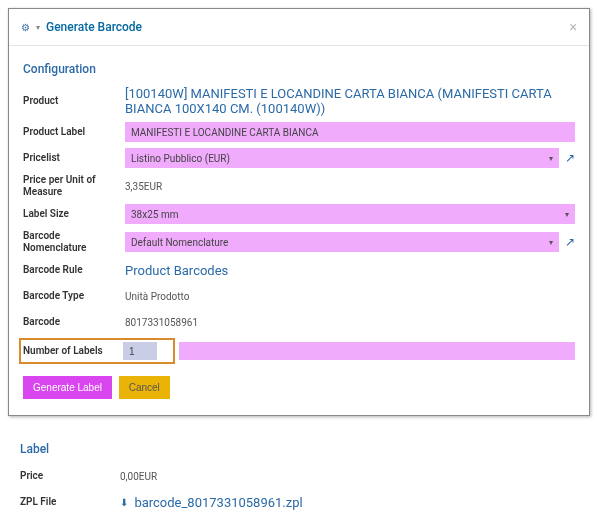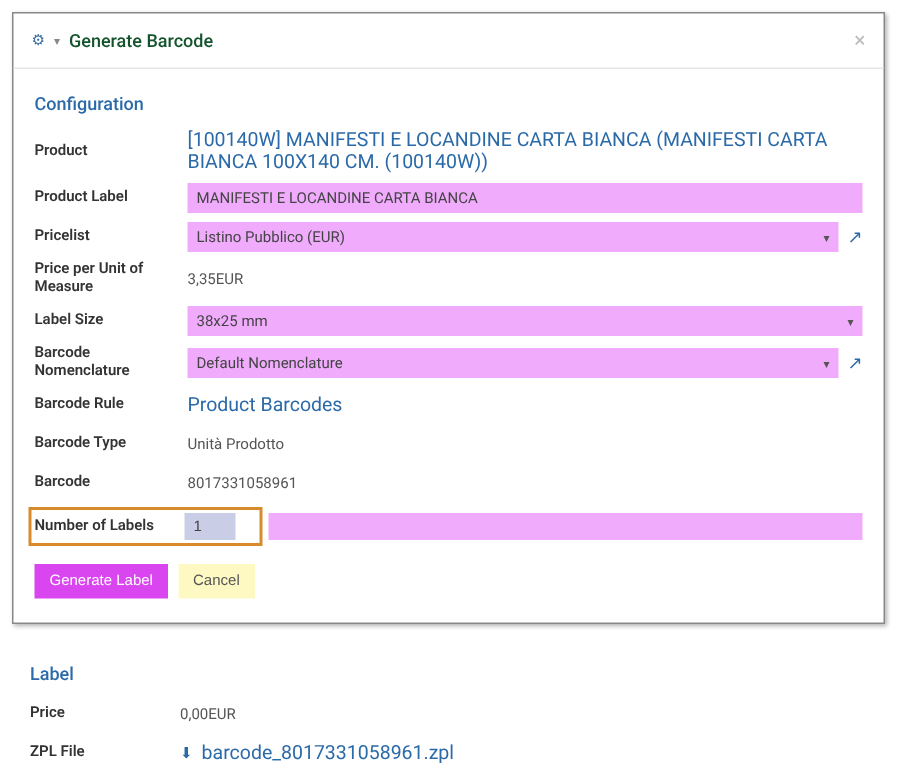--- a/index.html
+++ b/index.html
@@ -2,38 +2,38 @@
 <html><head>
 <meta charset="utf-8">
 <style>
   * { box-sizing: border-box; margin: 0; padding: 0; }
   body { font-family: -apple-system, BlinkMacSystemFont, "Segoe UI", Roboto, Arial, sans-serif; background: #fff; font-size: 11px; color: #333; width: 598px; }
   .modal { border: 1px solid #888; margin: 8px; box-shadow: 1px 1px 3px rgba(0,0,0,0.3); background: #fff; }
   .modal-header { padding: 10px 12px; border-bottom: 1px solid #e5e5e5; display: flex; align-items: center; justify-content: space-between; }
   .modal-header-left { display: flex; align-items: center; gap: 6px; }
   .toggle-icon { color: #3b6fa7; font-size: 10px; }
   .caret { color: #888; font-size: 8px; }
-  .modal-title { color: #14532d; font-size: 12px; font-weight: 500; }
+  .modal-title { color: #0369a1; font-size: 12px; font-weight: 500; }
   .close-x { color: #bbb; font-size: 14px; cursor: pointer; }
   .modal-body { padding: 12px 14px 16px 14px; }
   h2.section { color: #2b6aa8; font-size: 12px; font-weight: 500; margin: 4px 0 10px 0; }
   .row { display: flex; align-items: center; margin-bottom: 6px; min-height: 20px; }
   .label { width: 102px; flex-shrink: 0; color: #333; font-size: 10px; font-weight: 600; line-height: 12px; }
   .val { flex: 1; display: flex; align-items: center; gap: 4px; }
   .txt-link { color: #2b6aa8; font-size: 13px; }
   .txt-plain { color: #555; font-size: 10px; }
   .field { flex: 1; background: #f0abfc; border: none; padding: 4px 6px; font-size: 10px; color: #444; height: 20px; display: flex; align-items: center; justify-content: space-between; }
   .field .arrow { color: #555; font-size: 8px; }
   .ext-icon { color: #2b6aa8; font-size: 12px; margin-left: 2px; }
   .highlight-row { border: 2px solid #d98b2b; padding: 2px 0; margin-left: -4px; padding-left: 2px; width: 156px; }
   .highlight-row .label { width: 100px; }
   .buttons { margin-top: 12px; }
   .btn { display: inline-block; padding: 6px 10px; font-size: 10px; border: none; cursor: pointer; }
   .btn-primary { background: #d946ef; color: #fff; }
-  .btn-default { background: #fef9c3; color: #555; margin-left: 4px; }
+  .btn-default { background: #eab308; color: #555; margin-left: 4px; }
   .lower { padding: 14px 20px 20px 20px; }
   .number-input { background: #c9cde6; border: none; padding: 3px 6px; font-size: 10px; color: #444; width: 34px; height: 18px; }
   .dl-icon { color: #2b6aa8; margin-right: 2px; font-size: 10px; }
   .lower .row .label { width: 100px; }
   .select-like { cursor: pointer; }
 </style>
 </head>
 <body>
 
 <div class="modal">

